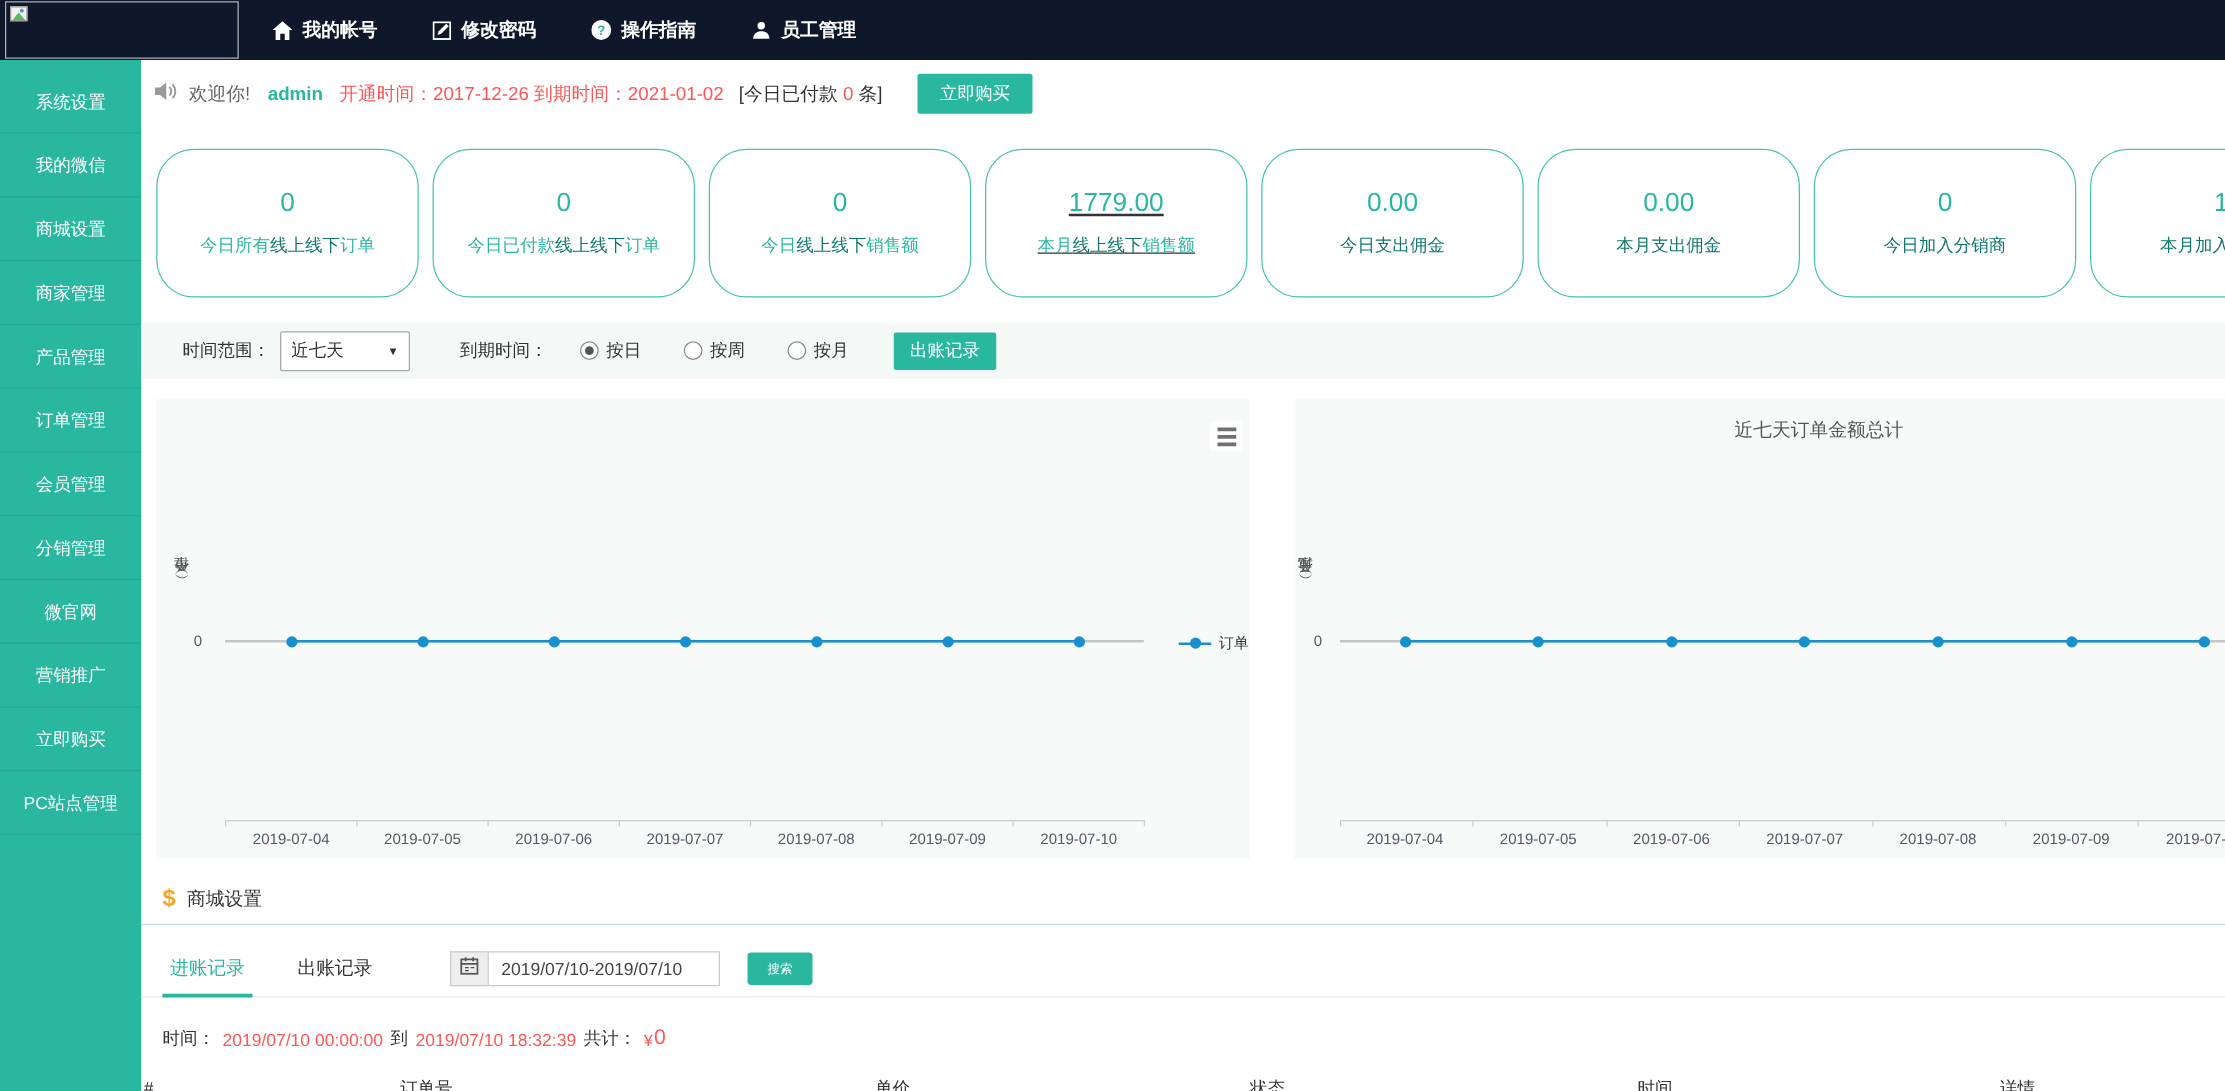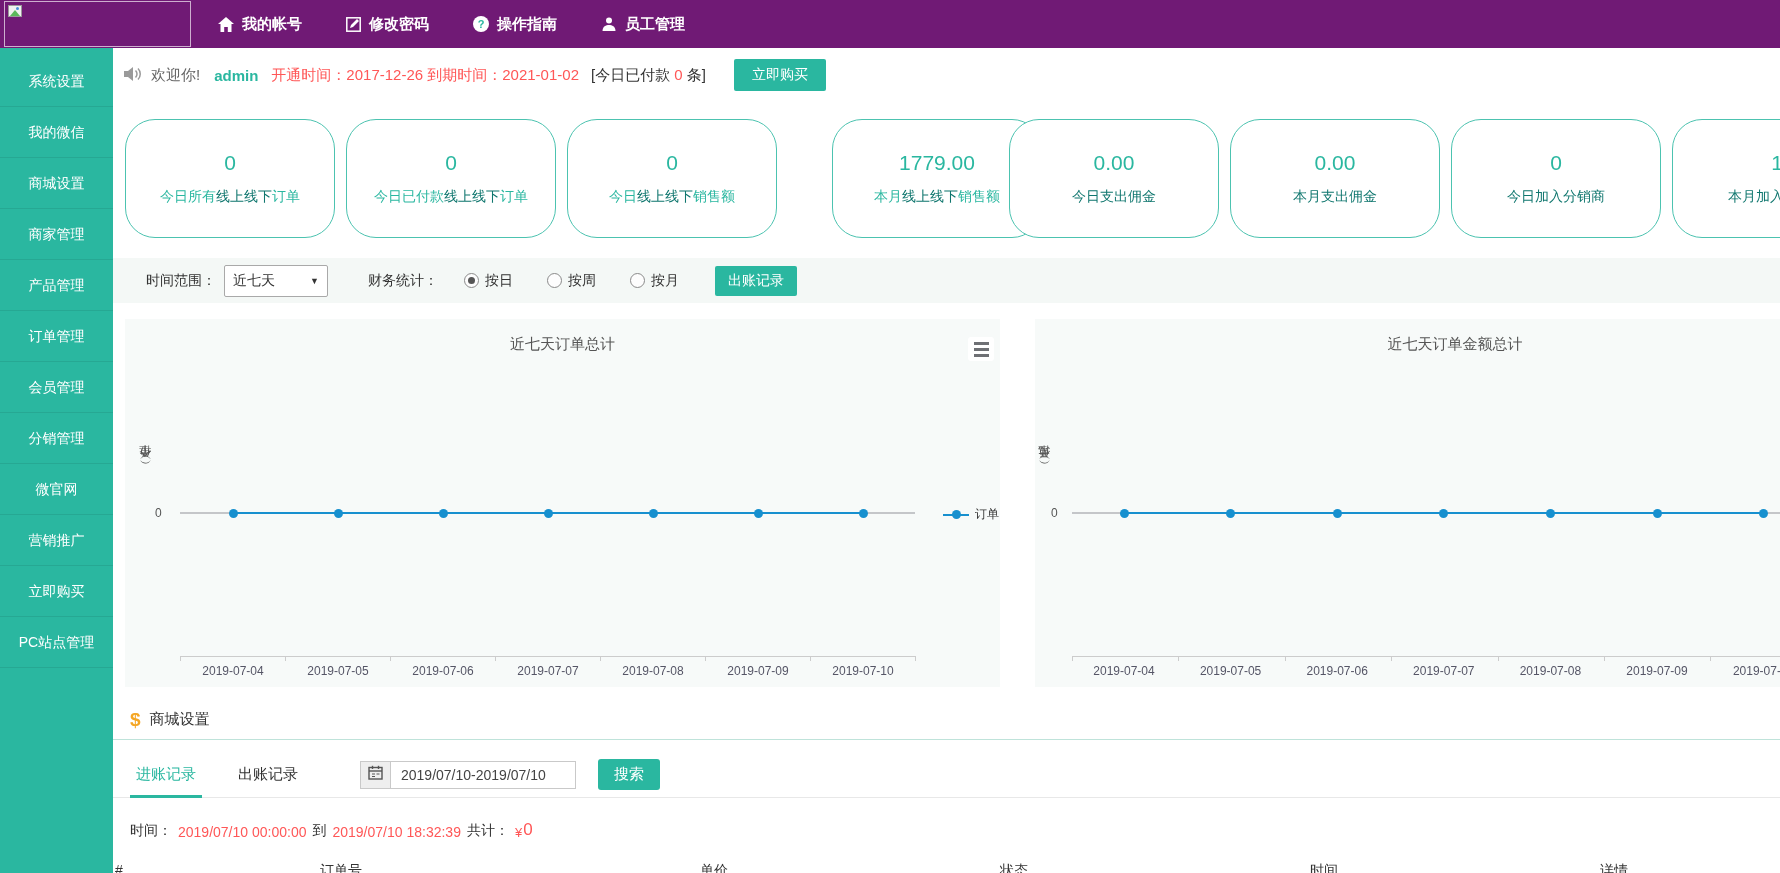--- a/index.html
+++ b/index.html
@@ -1,21 +1,21 @@
 <!DOCTYPE html>
 <html><head>
 <meta charset="utf-8">
 <style>
   html,body{margin:0;padding:0;background:#fff;}
   body{width:1780px;height:873px;position:relative;overflow:hidden;
        font-family:"Liberation Sans","DejaVu Sans",sans-serif;color:#333;}
   [data-interactable="true"]{cursor:pointer;}
 
   
-  .header{position:absolute;left:0;top:0;width:1780px;height:48px;background:#701a75;}
+  .header{position:absolute;left:0;top:0;width:1780px;height:48px;background:#0f172a;}
   .logo-box{position:absolute;left:4px;top:1px;width:187px;height:46px;
             border:1px solid rgba(255,255,255,.65);box-sizing:border-box;}
   .broken-img{position:absolute;left:3px;top:3px;width:14px;height:12px;background:#f1f1f1;
               border:1px solid #9a9a9a;box-sizing:border-box;overflow:hidden;}
   .bi-tri{position:absolute;left:1px;bottom:0;width:0;height:0;
           border-left:5px solid transparent;border-right:5px solid transparent;border-bottom:6px solid #5cb85c;}
   .bi-dot{position:absolute;right:2px;top:1px;width:3px;height:3px;background:#4a90d9;border-radius:50%;}
   .topnav{position:absolute;left:218px;top:0;height:48px;display:flex;align-items:center;gap:44px;}
   .nav-item{display:flex;align-items:center;gap:8px;color:#fff;font-size:15px;font-weight:bold;}
   .nav-item svg{display:block;}
@@ -88,21 +88,21 @@
   .tabs-row{position:absolute;left:113px;top:752px;width:1667px;height:46px;border-bottom:1px solid #e8e8e8;
             display:flex;align-items:center;padding-left:17px;box-sizing:border-box;}
   .tab{height:100%;display:flex;align-items:center;padding:0 6px;margin-right:30px;font-size:15px;color:#333;position:relative;}
   .tab.active{color:#2ab7a0;}
   .tab.active::after{content:"";position:absolute;left:0;right:0;bottom:-1px;height:3px;background:#2ab7a0;}
   .cal-group{display:flex;margin-left:26px;height:28px;}
   .cal-btn{width:30px;background:#eee;border:1px solid #c9c9c9;border-right:none;
            display:flex;align-items:center;justify-content:center;box-sizing:border-box;}
   .date-input{width:186px;height:28px;border:1px solid #c9c9c9;font-size:14px;padding:0 10px;color:#444;
               box-sizing:border-box;font-family:"Liberation Sans","DejaVu Sans",sans-serif;background:#fff;outline:none;}
-  .search-btn{margin-left:22px;background:#2ab7a0;color:#fff;font-size:15px;padding:6px 16px;border-radius:3px;}
+  .search-btn{margin-left:22px;background:#2ab7a0;color:#fff;font-size:10px;padding:6px 16px;border-radius:3px;}
   .summary-row{position:absolute;left:130px;top:820px;font-size:14px;color:#333;display:flex;align-items:flex-end;}
   .summary-row .red{color:#ff5757;}
   .summary-row span{margin-right:6px;white-space:nowrap;}
   .total-currency{color:#ff5757;font-size:13px;margin-right:1px !important;}
   .total-value{color:#ff5757;font-size:17px;}
   .table-header-row{position:absolute;left:113px;top:862px;width:1667px;height:11px;overflow:hidden;}
   .th-cell{position:absolute;top:0;font-size:14px;color:#333;}
 </style>
 </head>
 <body>
@@ -187,21 +187,21 @@
       <div class="stat-label" data-interactable="false"><span class="seg-teal" data-interactable="false">今日所有</span><span class="seg-dark" data-interactable="false">线上线下</span><span class="seg-teal" data-interactable="false">订单</span></div>
     </div>
     <div class="stat-card" data-interactable="false" style="left: 346px;">
       <div class="stat-value" data-interactable="false">0</div>
       <div class="stat-label" data-interactable="false"><span class="seg-teal" data-interactable="false">今日已付款</span><span class="seg-dark" data-interactable="false">线上线下</span><span class="seg-teal" data-interactable="false">订单</span></div>
     </div>
     <div class="stat-card" data-interactable="false" style="left: 567px;">
       <div class="stat-value" data-interactable="false">0</div>
       <div class="stat-label" data-interactable="false"><span class="seg-teal" data-interactable="false">今日</span><span class="seg-dark" data-interactable="false">线上线下</span><span class="seg-teal" data-interactable="false">销售额</span></div>
     </div>
-    <div class="stat-card" data-interactable="false" style="left: 832px;">
+    <div class="stat-card" data-interactable="false" style="left: 788px; text-decoration: underline;">
       <div class="stat-value" data-interactable="false">1779.00</div>
       <div class="stat-label" data-interactable="false"><span class="seg-teal" data-interactable="false">本月</span><span class="seg-dark" data-interactable="false">线上线下</span><span class="seg-teal" data-interactable="false">销售额</span></div>
     </div>
     <div class="stat-card" data-interactable="false" style="left: 1009px;">
       <div class="stat-value" data-interactable="false">0.00</div>
       <div class="stat-label" data-interactable="false"><span class="seg-dark" data-interactable="false">今日支出佣金</span></div>
     </div>
     <div class="stat-card" data-interactable="false" style="left: 1230px;">
       <div class="stat-value" data-interactable="false">0.00</div>
       <div class="stat-label" data-interactable="false"><span class="seg-dark" data-interactable="false">本月支出佣金</span></div>
@@ -215,40 +215,39 @@
       <div class="stat-label" data-interactable="false"><span class="seg-dark" data-interactable="false">本月加入分销商</span></div>
     </div>
   </div>
 
 <div class="filter-bar" data-interactable="false">
   <span data-interactable="false">时间范围：</span>
   <span class="select-box" data-interactable="true">
     <span data-interactable="false">近七天</span>
     <span class="caret" data-interactable="false">▼</span>
   </span>
-  <span class="gran-label" data-interactable="false">财务统计：</span>
+  <span class="gran-label" data-interactable="false">到期时间：</span>
   <span class="radio-group" data-interactable="false">
       <div class="radio-item" data-interactable="true">
         <span class="radio checked" data-interactable="true"></span>
         <span data-interactable="false">按日</span>
       </div>
       <div class="radio-item" data-interactable="true">
         <span class="radio" data-interactable="true"></span>
         <span data-interactable="false">按周</span>
       </div>
       <div class="radio-item" data-interactable="true">
         <span class="radio" data-interactable="true"></span>
         <span data-interactable="false">按月</span>
       </div>
     </span>
   <span class="report-btn" data-interactable="true">出账记录</span>
 </div>
 
 <div id="chart1" class="chart-panel" data-interactable="false">
-    <div class="chart-title" data-interactable="false">近七天订单总计</div>
     <div class="toolbox" data-interactable="true" style="left: 843px; top: 18px;">
       <div class="bar" data-interactable="false"></div>
       <div class="bar" data-interactable="false"></div>
       <div class="bar" data-interactable="false"></div>
     </div>
     <div class="ylabel" data-interactable="false" style="left: 12px; top: 148px;">单位（个）</div>
     <div class="ytick" data-interactable="false" style="left: 30px; top: 187px;">0</div>
     <div class="zero-line" data-interactable="false" style="left: 55px; top: 193px; width: 735px;"></div>
     <div class="axis-line" data-interactable="false" style="left: 55px; top: 337px; width: 735px;"></div>
     <div class="tick" data-interactable="false" style="left: 55px; top: 337px;"></div>

